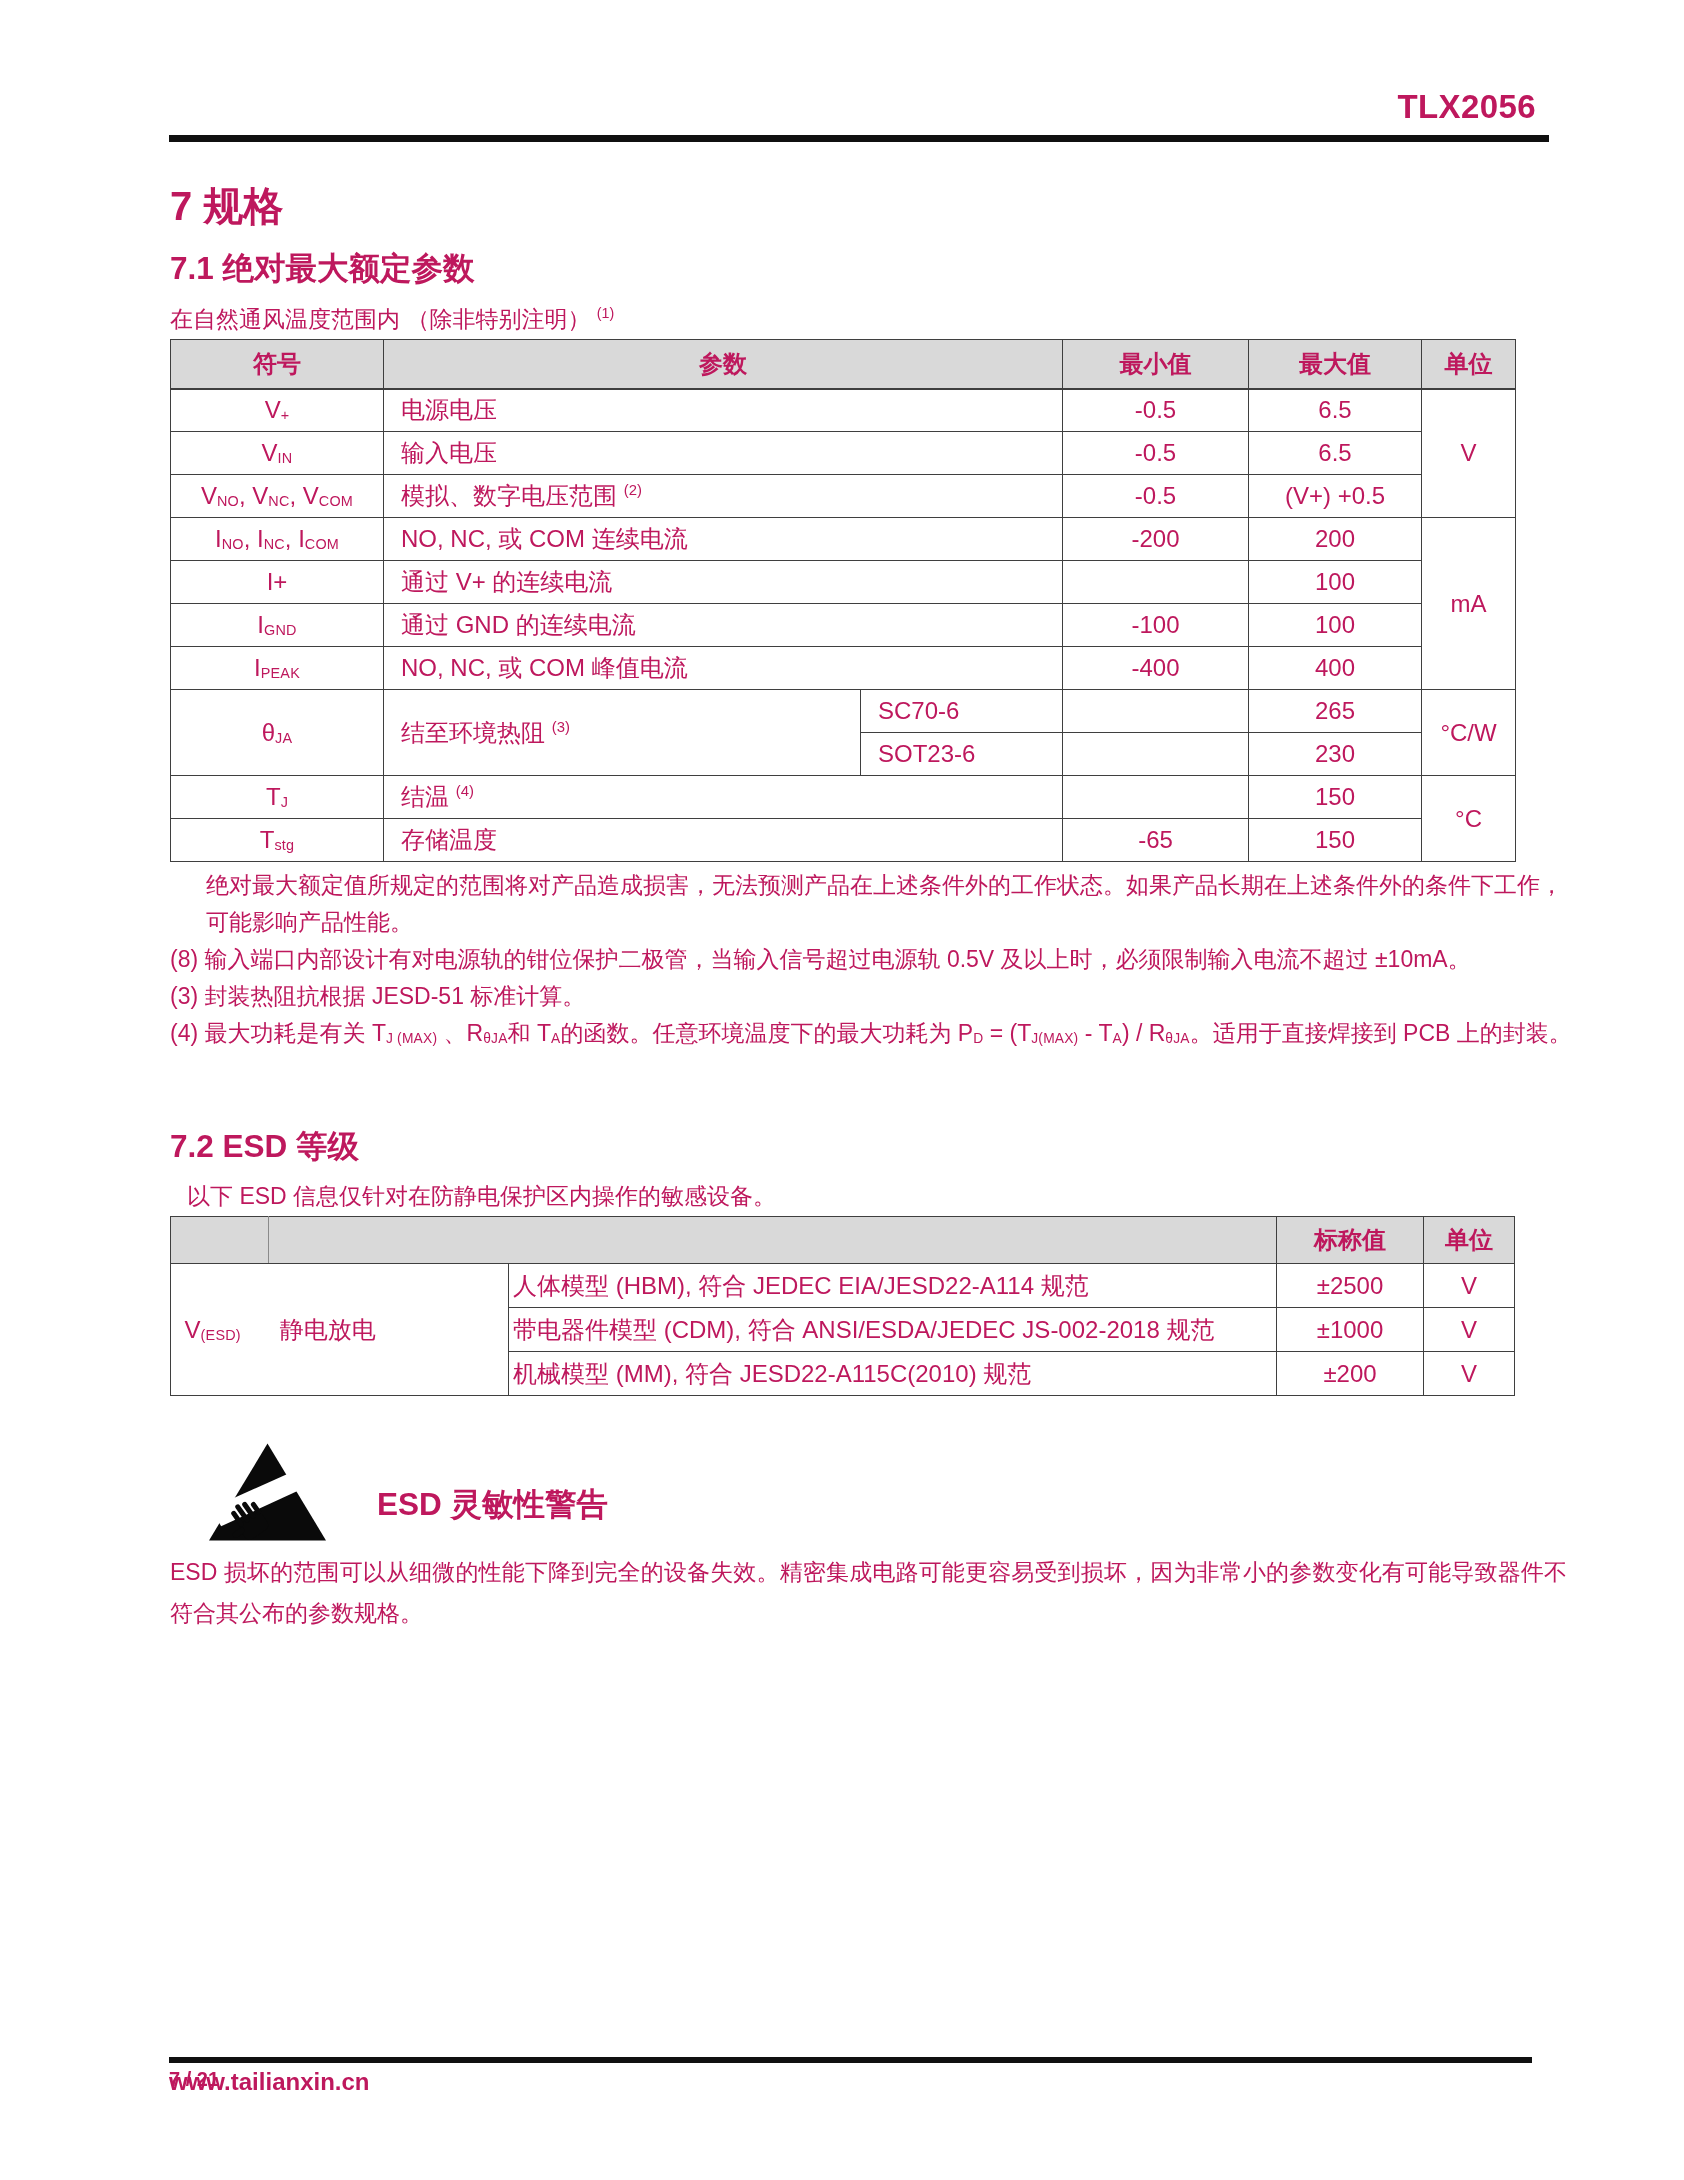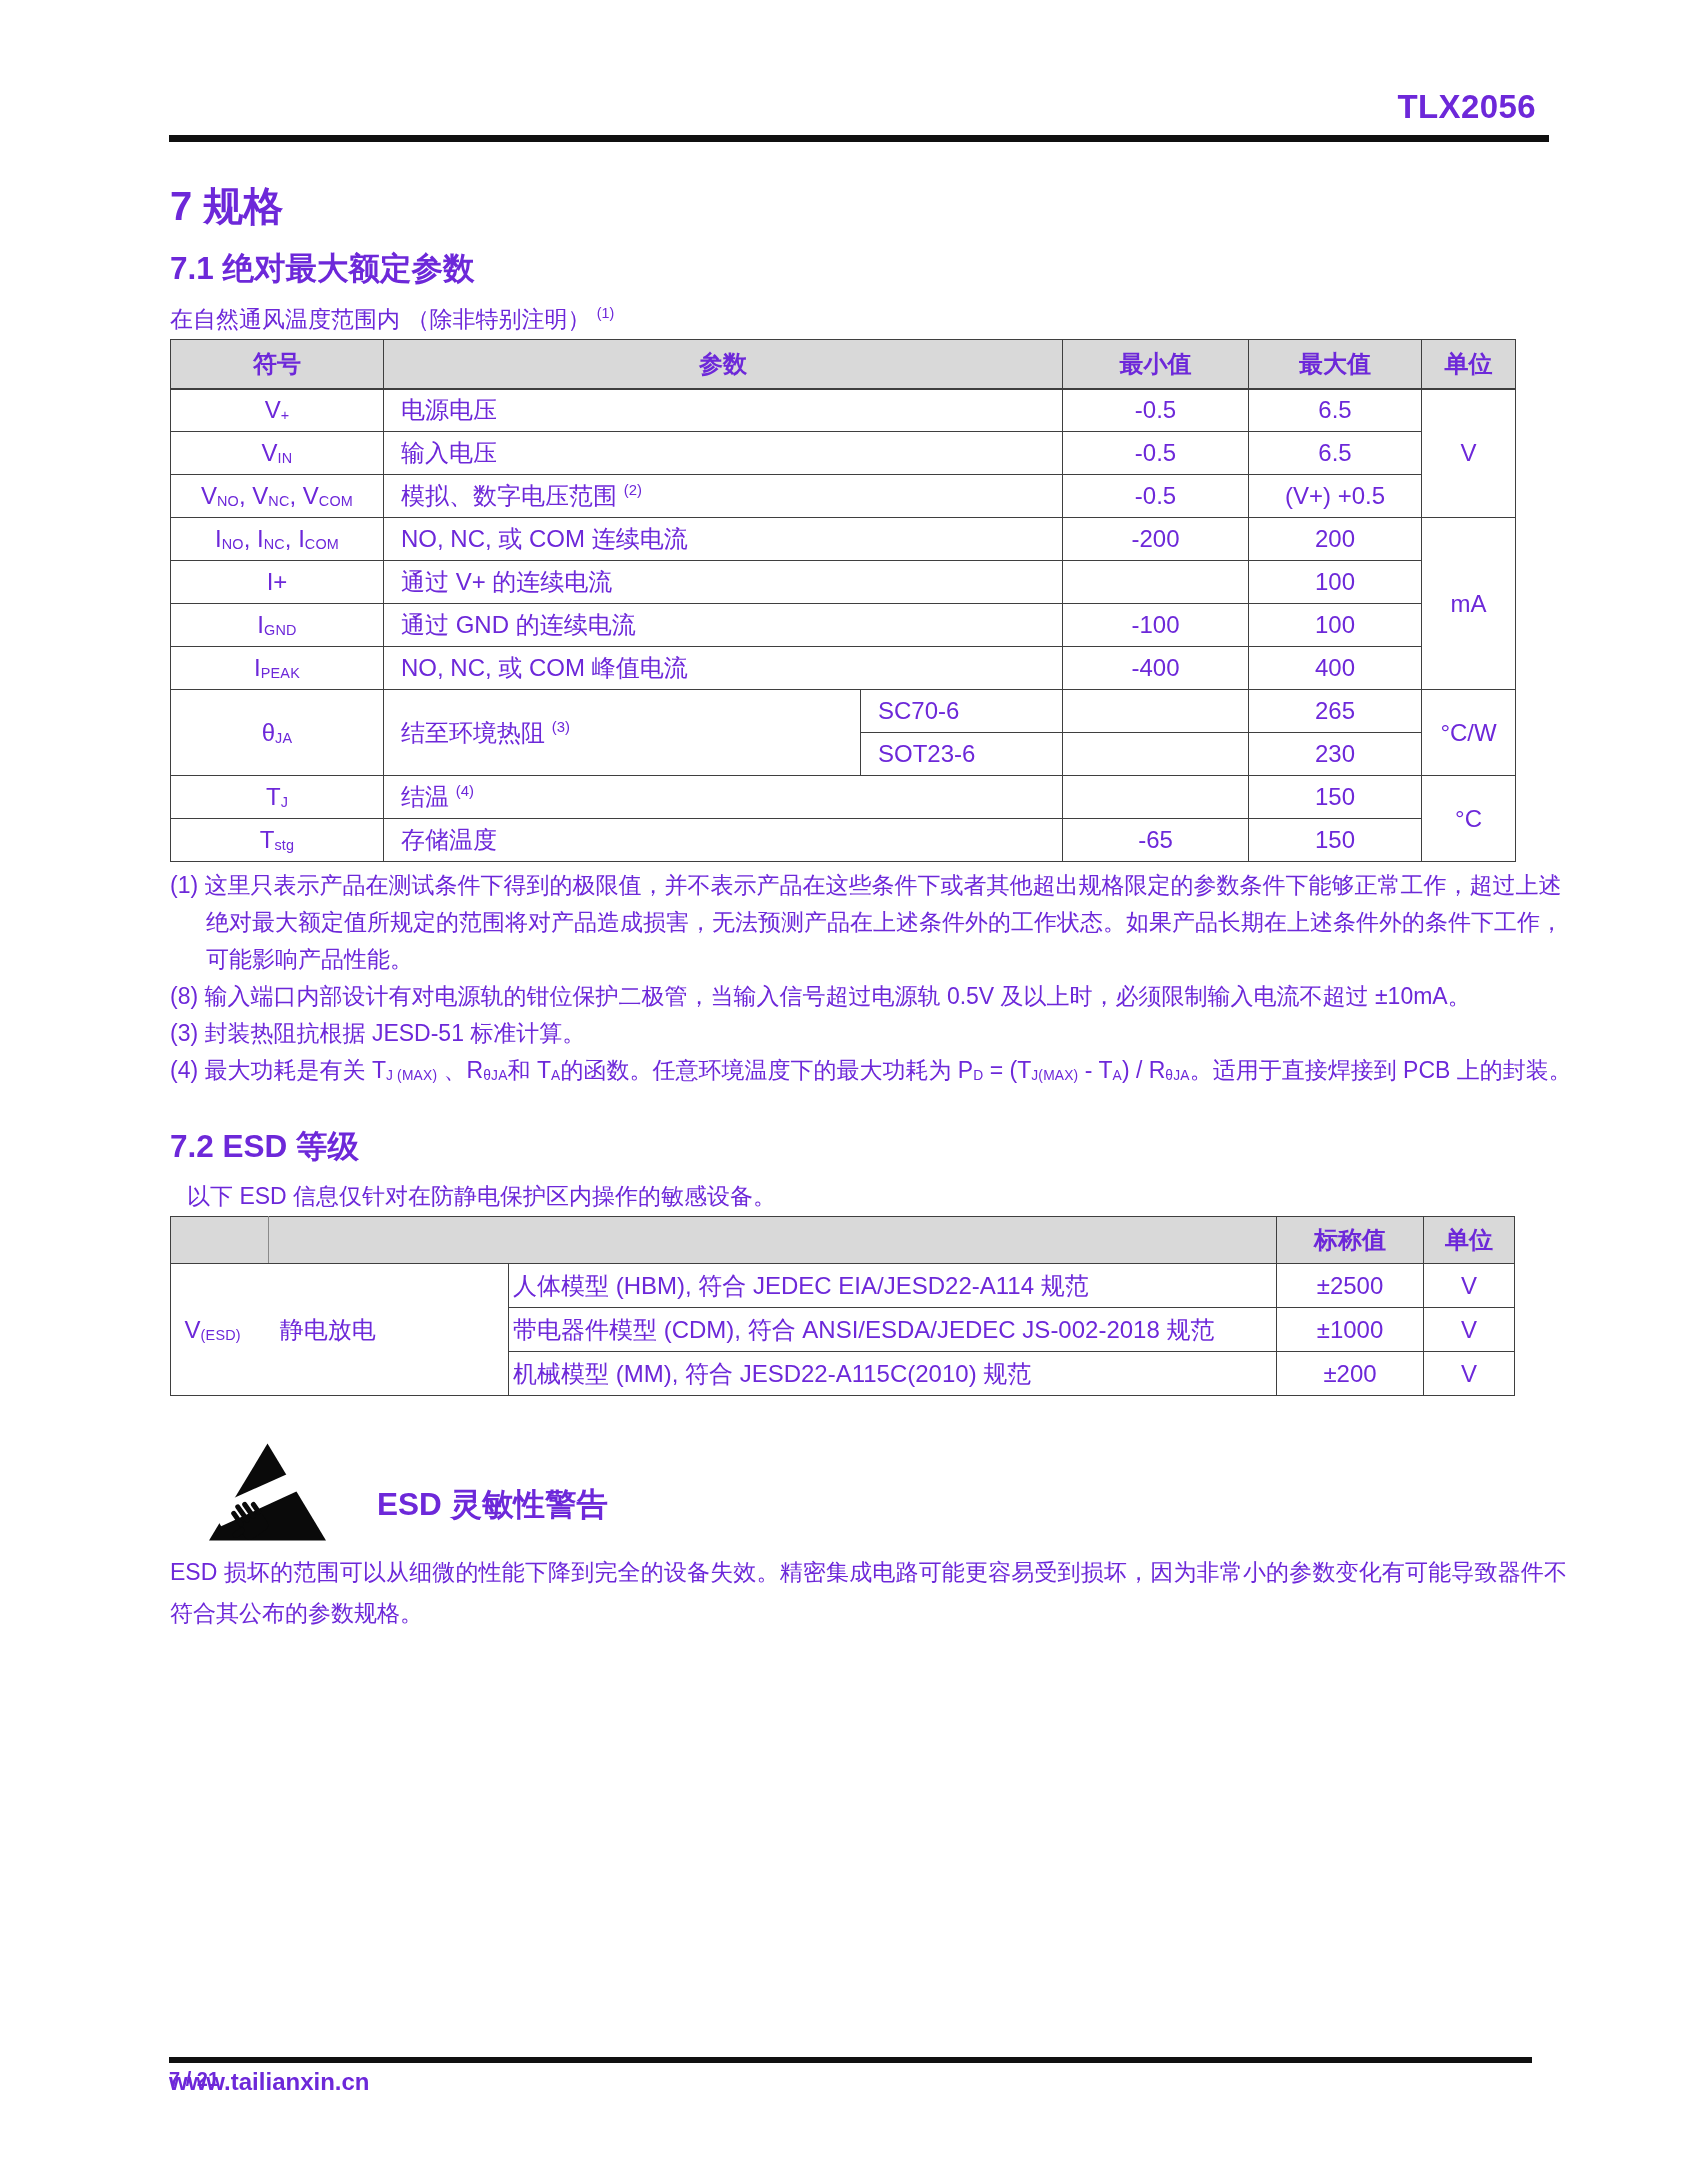--- a/index.html
+++ b/index.html
@@ -1,17 +1,17 @@
 <!DOCTYPE html>
 <html style="font-size:13.6px"><head>
 <meta charset="utf-8">
 <style>
   html,body{margin:0;padding:0;background:#ffffff;}
   .page{position:relative;width:1685px;height:2181px;background:#ffffff;overflow:hidden;
-        font-family:"Liberation Sans",sans-serif;color:#6d28d9;}
+        font-family:"Liberation Sans",sans-serif;color:#be185d;}
   .abs{position:absolute;}
 
   .doc-title{top:88px;left:169px;width:1367px;text-align:right;font-size:33px;font-weight:bold;letter-spacing:0.4px;}
   .header-rule{top:135px;left:169px;width:1380px;height:6.8px;background:#101010;}
 
   .h1{top:179px;left:170px;font-size:40px;font-weight:bold;}
   .h2{left:170px;font-size:31.5px;font-weight:bold;}
   .h2.s71{top:248px;}
   .h2.s72{top:1126px;}
   .intro{left:170px;font-size:23px;}
@@ -147,21 +147,20 @@
     <tr>
       <td class="sym"><span>T</span><span class="sb">stg</span></td>
       <td class="param" colspan="2"><span>存储温度</span></td>
       <td>-65</td>
       <td>150</td>
     </tr>
   </tbody>
     </table>
 
   <div class="abs footnotes">
-    <div>(1) 这里只表示产品在测试条件下得到的极限值，并不表示产品在这些条件下或者其他超出规格限定的参数条件下能够正常工作，超过上述</div>
     <div class="fn-indent">绝对最大额定值所规定的范围将对产品造成损害，无法预测产品在上述条件外的工作状态。如果产品长期在上述条件外的条件下工作，</div>
     <div class="fn-indent">可能影响产品性能。</div>
     <div>(8) 输入端口内部设计有对电源轨的钳位保护二极管，当输入信号超过电源轨 0.5V 及以上时，必须限制输入电流不超过 ±10mA。</div>
     <div>(3) 封装热阻抗根据 JESD-51 标准计算。</div>
     <div><span>(4) 最大功耗是有关 T</span><span class="sb">J (MAX)</span><span> 、R</span><span class="sb">θJA</span><span>和 T</span><span class="sb">A</span><span>的函数。任意环境温度下的最大功耗为 P</span><span class="sb">D</span><span> = (T</span><span class="sb">J(MAX)</span><span> - T</span><span class="sb">A</span><span>) / R</span><span class="sb">θJA</span><span>。适用于直接焊接到 PCB 上的封装。</span></div>
   </div>
 
   <div class="abs h2 s72">7.2 ESD 等级</div>
   <div class="abs intro i72">以下 ESD 信息仅针对在防静电保护区内操作的敏感设备。</div>
 

